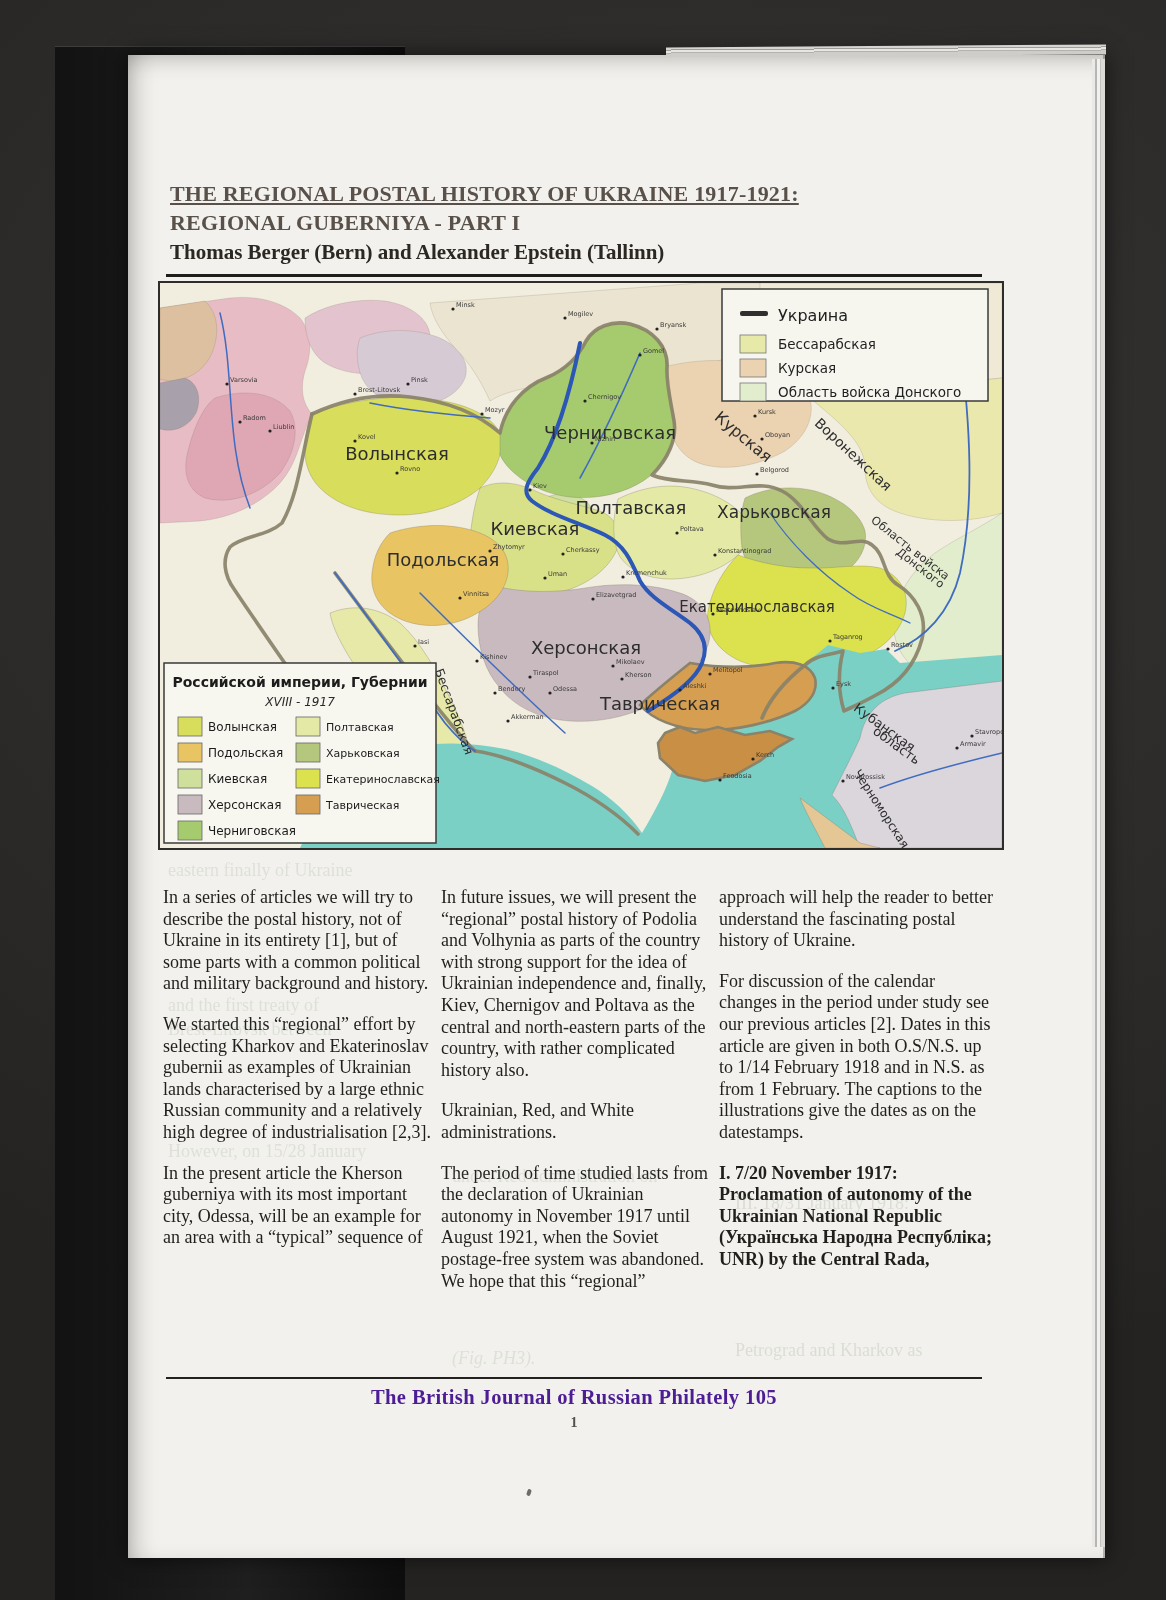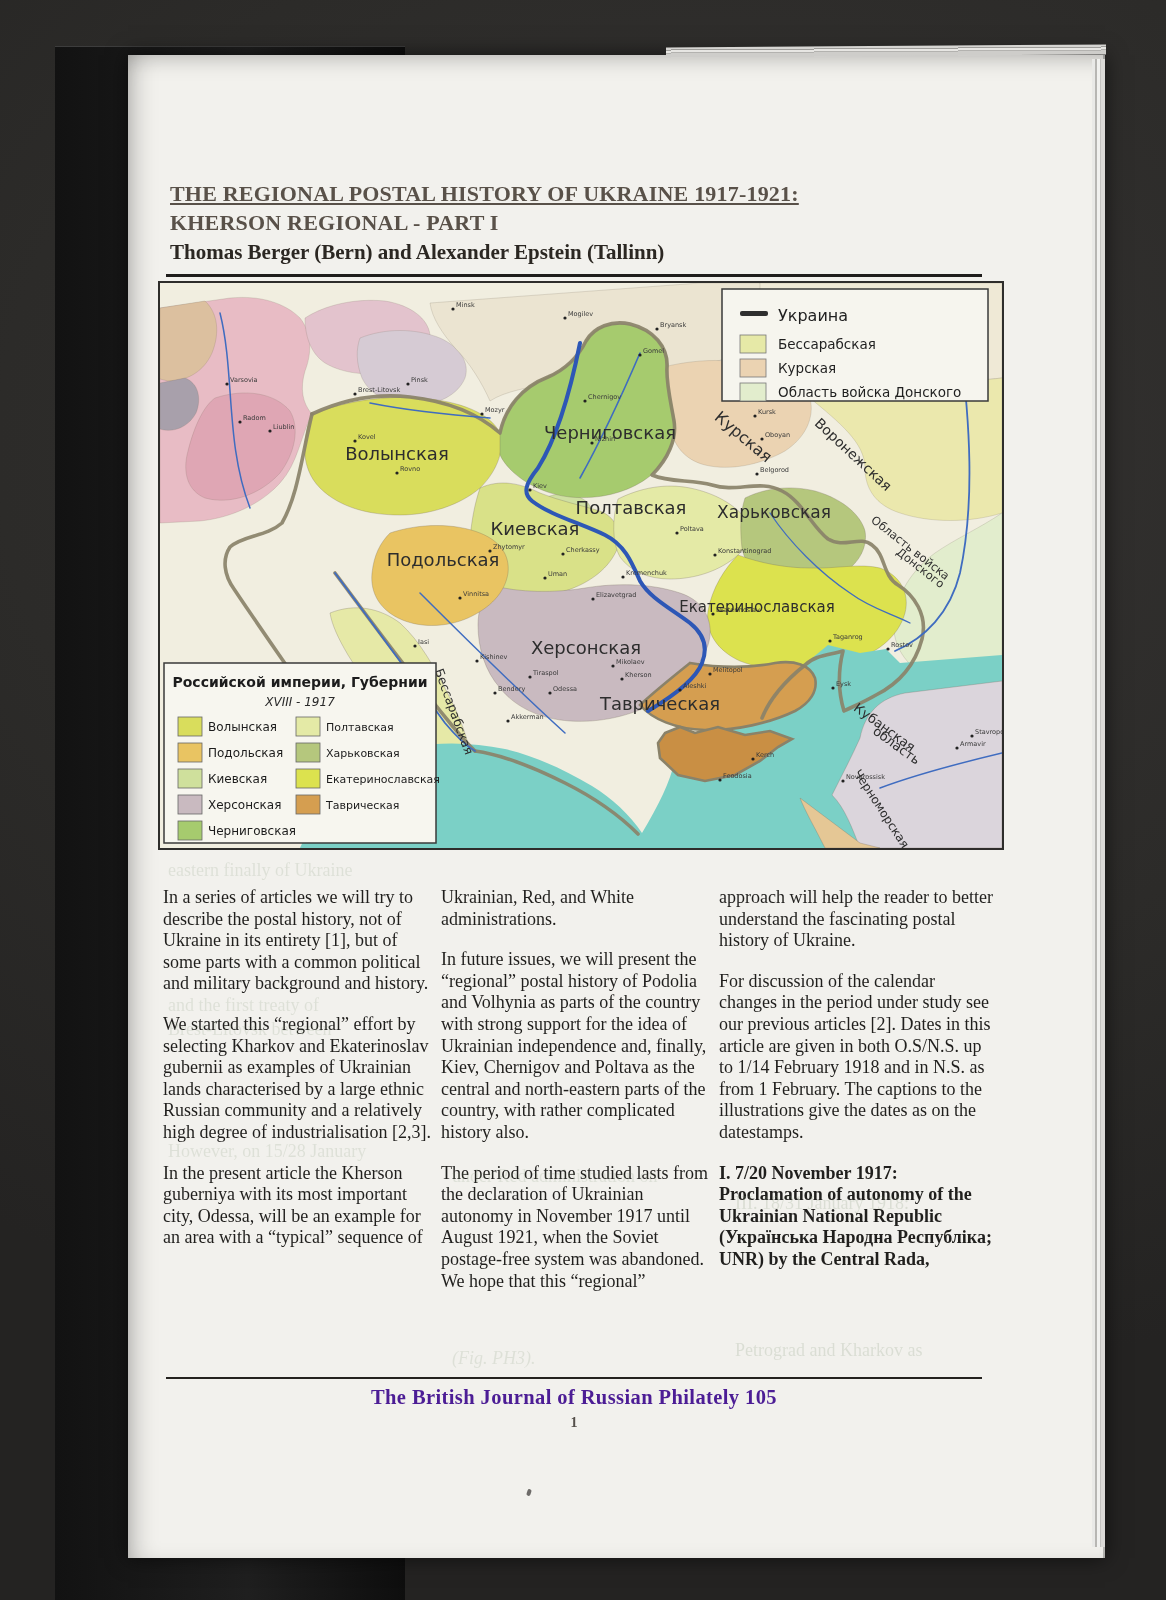--- a/index.html
+++ b/index.html
@@ -46,21 +46,21 @@
 <body>
 
 <div class="scene">
   <div class="cover"></div>
 
   <div class="page">
     <div class="stack-top"></div>
     <div class="stack-right"></div>
 
     <div class="t1">THE REGIONAL POSTAL HISTORY OF UKRAINE 1917-1921:</div>
-    <div class="t2">KHERSON REGIONAL - PART I</div>
+    <div class="t2">REGIONAL GUBERNIYA - PART I</div>
     <div class="authors">Thomas Berger (Bern) and Alexander Epstein  (Tallinn)</div>
     <div class="rule"></div>
 
     <div class="map-frame">
       <svg id="map-svg" viewBox="0 0 842 565">
           <rect x="0" y="0" width="842" height="565" fill="#f1eee0"></rect>
           <path d="M0,25 L70,15 C100,12 125,20 140,35 C152,50 152,70 145,88 C140,105 142,120 152,131 C140,155 138,180 120,200 C100,222 70,235 40,238 L0,240 Z" fill="#e8bcc5" stroke="rgba(110,100,85,.3)" stroke-width="0.6"></path>
           <path d="M55,115 C85,105 115,110 130,128 C140,145 135,170 120,190 C100,212 70,222 45,215 C28,208 22,190 28,168 C35,140 45,122 55,115 Z" fill="#dfa6b4" stroke="rgba(110,100,85,.3)" stroke-width="0.6"></path>
           <path d="M0,25 L45,18 C58,30 60,50 52,70 C44,88 28,98 8,98 L0,96 Z" fill="#dcc09f" stroke="rgba(110,100,85,.3)" stroke-width="0.6"></path>
           <path d="M0,100 L25,95 C38,100 42,115 36,130 C28,145 12,150 0,146 Z" fill="#a8a0ab" stroke="rgba(110,100,85,.3)" stroke-width="0.6"></path>
@@ -243,22 +243,22 @@
         </svg>
     </div>
 
     <div class="cols">
       <div class="col c1">
         <p>In a series of articles we will try to describe the postal history, not of Ukraine in its entirety [1], but of some parts with a common political and military background and history.</p>
         <p>We started this “regional” effort by selecting Kharkov and Ekaterinoslav gubernii as examples of Ukrainian lands characterised by a large ethnic Russian community and a relatively high degree of industrialisation [2,3].</p>
         <p>In the present article the Kherson guberniya with its most important city, Odessa, will be an example for an area with a “typical” sequence of</p>
       </div>
       <div class="col c2">
+        <p>In future issues, we will present the “regional” postal history of Podolia and Volhynia as parts of the country with strong support for the idea of Ukrainian independence and, finally, Kiev, Chernigov and Poltava as the central and north-eastern parts of the country, with rather complicated history also.</p>
         <p>Ukrainian, Red, and White administrations.</p>
-        <p>In future issues, we will present the “regional” postal history of Podolia and Volhynia as parts of the country with strong support for the idea of Ukrainian independence and, finally, Kiev, Chernigov and Poltava as the central and north-eastern parts of the country, with rather complicated history also.</p>
         <p>The period of time studied lasts from the declaration of Ukrainian autonomy in November 1917 until August 1921, when the Soviet postage-free system was abandoned. We hope that this “regional”</p>
       </div>
       <div class="col c3">
         <p>approach will help the reader to better understand  the fascinating postal history of Ukraine.</p>
         <p>For discussion of the calendar changes in the period under study see our previous articles [2].  Dates in this article are given in both O.S/N.S. up to 1/14 February 1918 and in N.S. as from 1 February.  The captions to the illustrations give the dates as on the datestamps.</p>
         <p class="bold-p">I. 7/20 November 1917: Proclamation of autonomy of the Ukrainian National Republic (Українська Народна Республіка; UNR) by the Central Rada,</p>
       </div>
     </div>
 
     <div id="ghosts">

